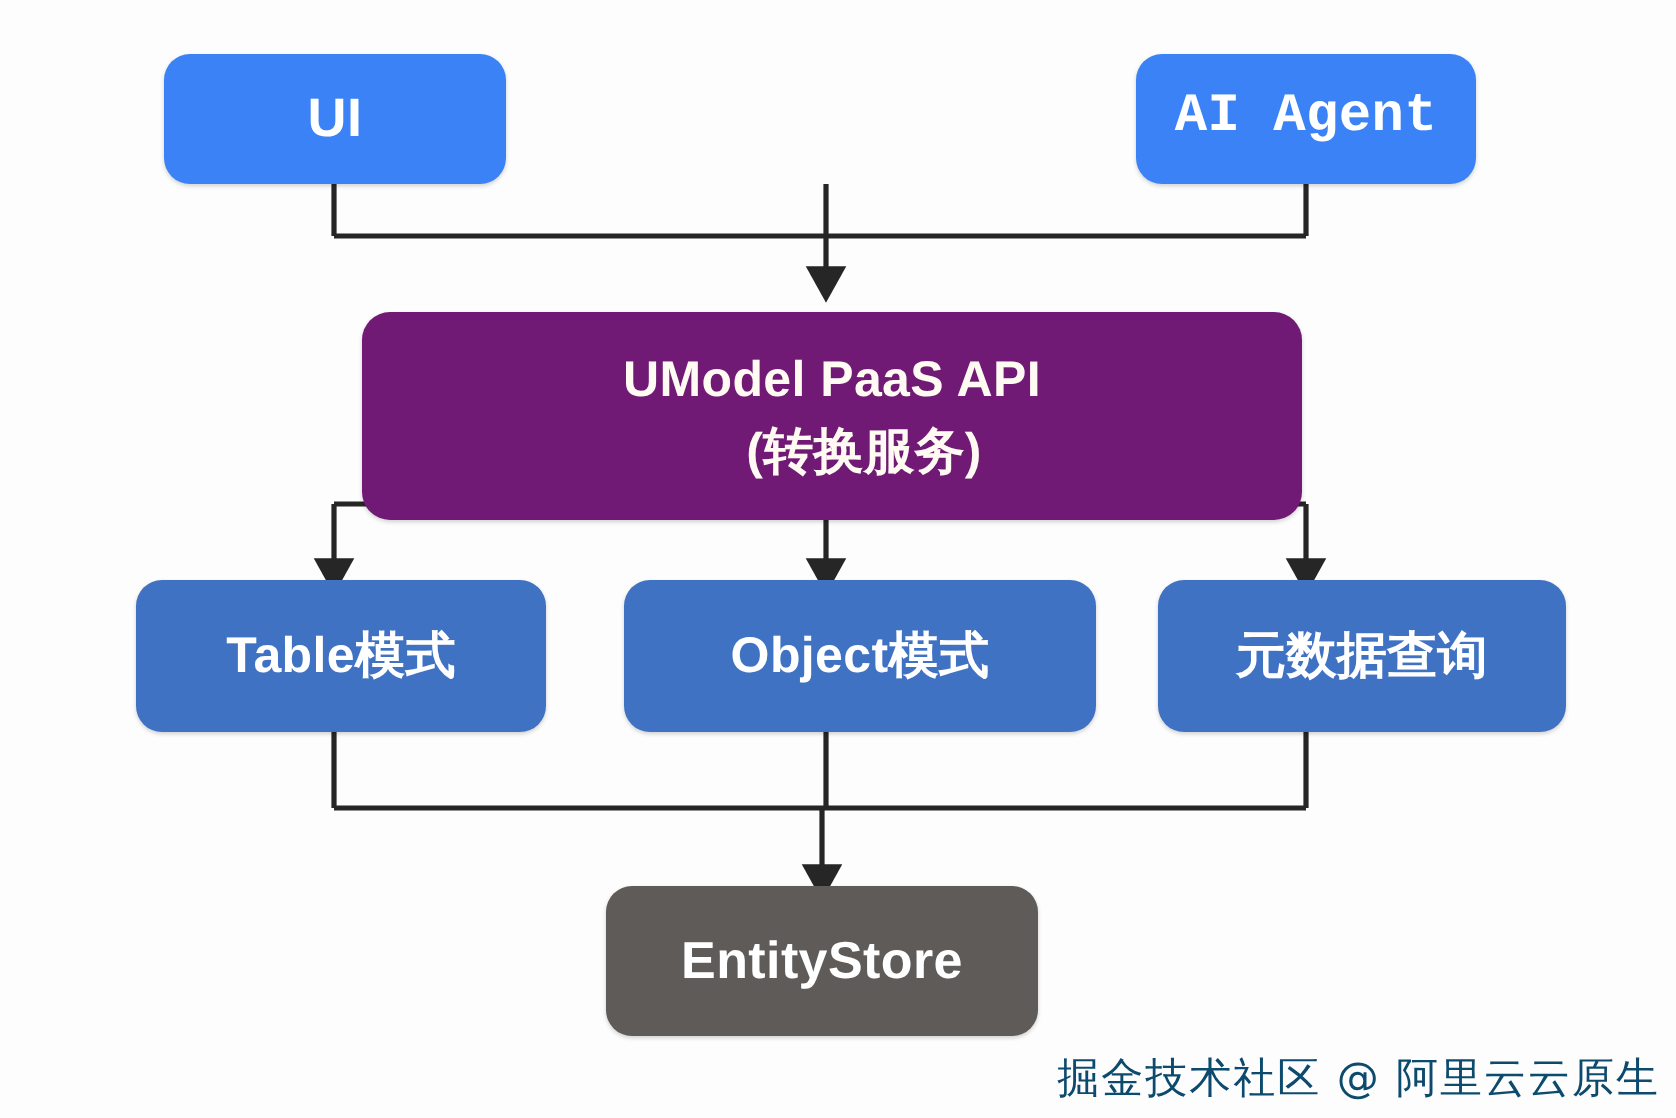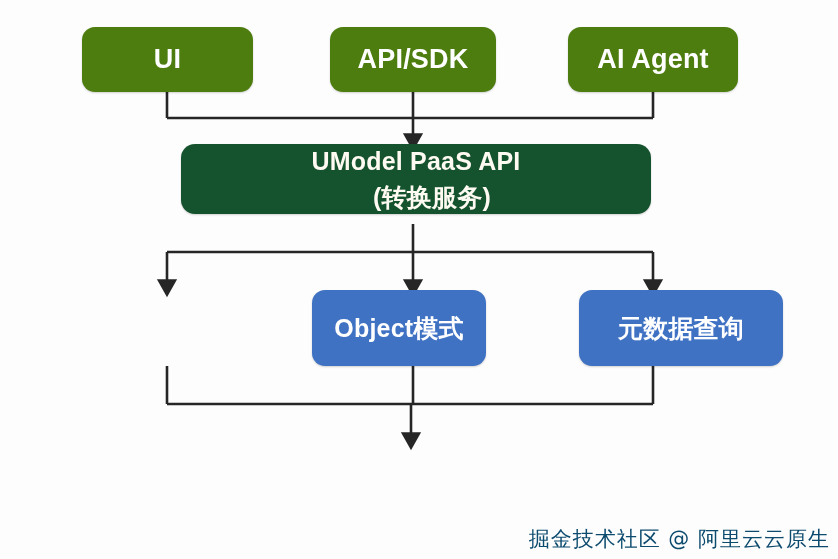--- a/index.html
+++ b/index.html
@@ -35,53 +35,53 @@
     line-height: 1.22;
     box-sizing: border-box;
     box-shadow: 0 1px 2px rgba(0,0,0,0.18);
     letter-spacing: 0.2px;
     font-weight: bold;
   }
   .node-line { display: block; white-space: nowrap; }
 
   
   .tier-client {
-    background: #4d7c0f;
+    background: #3b82f6;
     top: 27px;
     height: 65px;
     font-size: 27px;
     border-radius: 13px;
   }
   #node-ui      { left: 82px;  width: 171px; }
   #node-apisdk  { left: 330px; width: 166px; }
-  #node-aiagent { left: 568px; width: 170px; }
+  #node-aiagent { left: 568px; width: 170px; font-family: Liberation Mono, monospace; }
 
   
   #node-paas {
-    background: #14532d;
+    background: #701a75;
     left: 181px;
-    top: 144px;
+    top: 156px;
     width: 470px;
-    height: 70px;
+    height: 104px;
     font-size: 25px;
     border-radius: 14px;
     color: #fffaf2;
   }
   #node-paas .node-line + .node-line { margin-top: 5px; margin-left: 32px; }
 
   
   .tier-mode {
     background: #4072c4;
     top: 290px;
     height: 76px;
     font-size: 25px;
     border-radius: 13px;
   }
   #node-table    { left: 68px;  width: 205px; }
-  #node-object   { left: 312px; width: 174px; }
+  #node-object   { left: 312px; width: 236px; }
   #node-metadata { left: 579px; width: 204px; }
 
   
   #node-entitystore {
     background: #5e5b58;
     left: 303px;
     top: 443px;
     width: 216px;
     height: 75px;
     font-size: 26px;
@@ -131,34 +131,37 @@
       <path d="M413,366 L413,404"></path>
       <path d="M653,366 L653,404"></path>
       <path d="M167,404 L653,404"></path>
       <path d="M411,404 L411,441" marker-end="url(#arrowhead)"></path>
     </g>
   </svg>
 
   <div class="node tier-client" id="node-ui">
     <span class="node-line">UI</span>
   </div>
-  <div class="node tier-client" id="node-apisdk">
-    <span class="node-line">API/SDK</span>
-  </div>
   <div class="node tier-client" id="node-aiagent">
     <span class="node-line">AI Agent</span>
   </div>
 
   <div class="node" id="node-paas">
     <span class="node-line">UModel PaaS API</span>
     <span class="node-line">(转换服务)</span>
   </div>
 
+  <div class="node tier-mode" id="node-table">
+    <span class="node-line">Table模式</span>
+  </div>
   <div class="node tier-mode" id="node-object">
     <span class="node-line">Object模式</span>
   </div>
   <div class="node tier-mode" id="node-metadata">
     <span class="node-line">元数据查询</span>
   </div>
 
+  <div class="node" id="node-entitystore">
+    <span class="node-line">EntityStore</span>
+  </div>
 
   <div id="watermark">掘金技术社区 @ 阿里云云原生</div>
 </div>
 
 </body></html>

